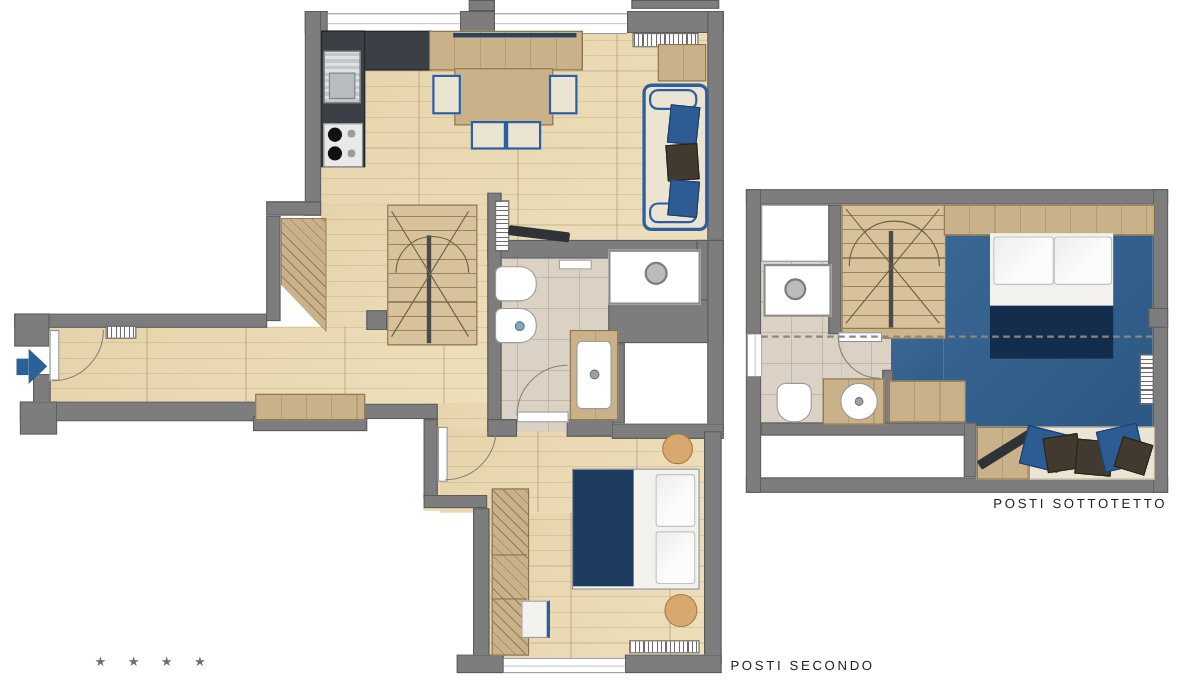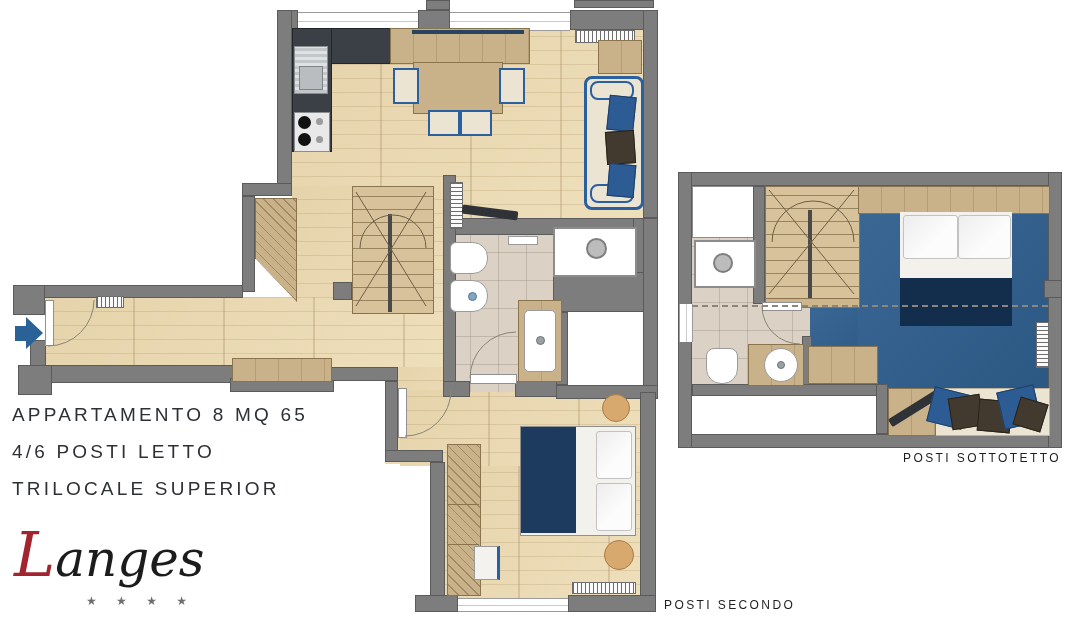--- a/index.html
+++ b/index.html
@@ -233,25 +233,19 @@
     <g fill="none" stroke="#6d5f43" stroke-width="1">
       <path d="M356 192 L426 306"></path>
         <path d="M426 192 L356 306"></path>
       <path d="M360 248 A33 33 0 0 1 426 248"></path>
       <path d="M769 190 L854 294"></path>
         <path d="M854 190 L769 294"></path>
       <path d="M772 242 A41 41 0 0 1 854 242"></path>
     </g>
   </svg>
 
-  <span class="title-line" style="top:404px">APPARTAMENTO 8 MQ 65</span>
-  <span class="title-line" style="top:441px">4/6 POSTI LETTO</span>
-  <span class="title-line" style="top:478px">TRILOCALE SUPERIOR</span>
 
   <span class="plan-label" style="left:664px;top:598px">POSTI SECONDO</span>
   <span class="plan-label" style="left:903px;top:451px">POSTI SOTTOTETTO</span>
 
-  <div class="logo">
-    <span class="init">L</span><span>anges</span>
-  </div>
   <span class="stars">★ ★ ★ ★</span>
 
 </div>
 
 </body></html>

